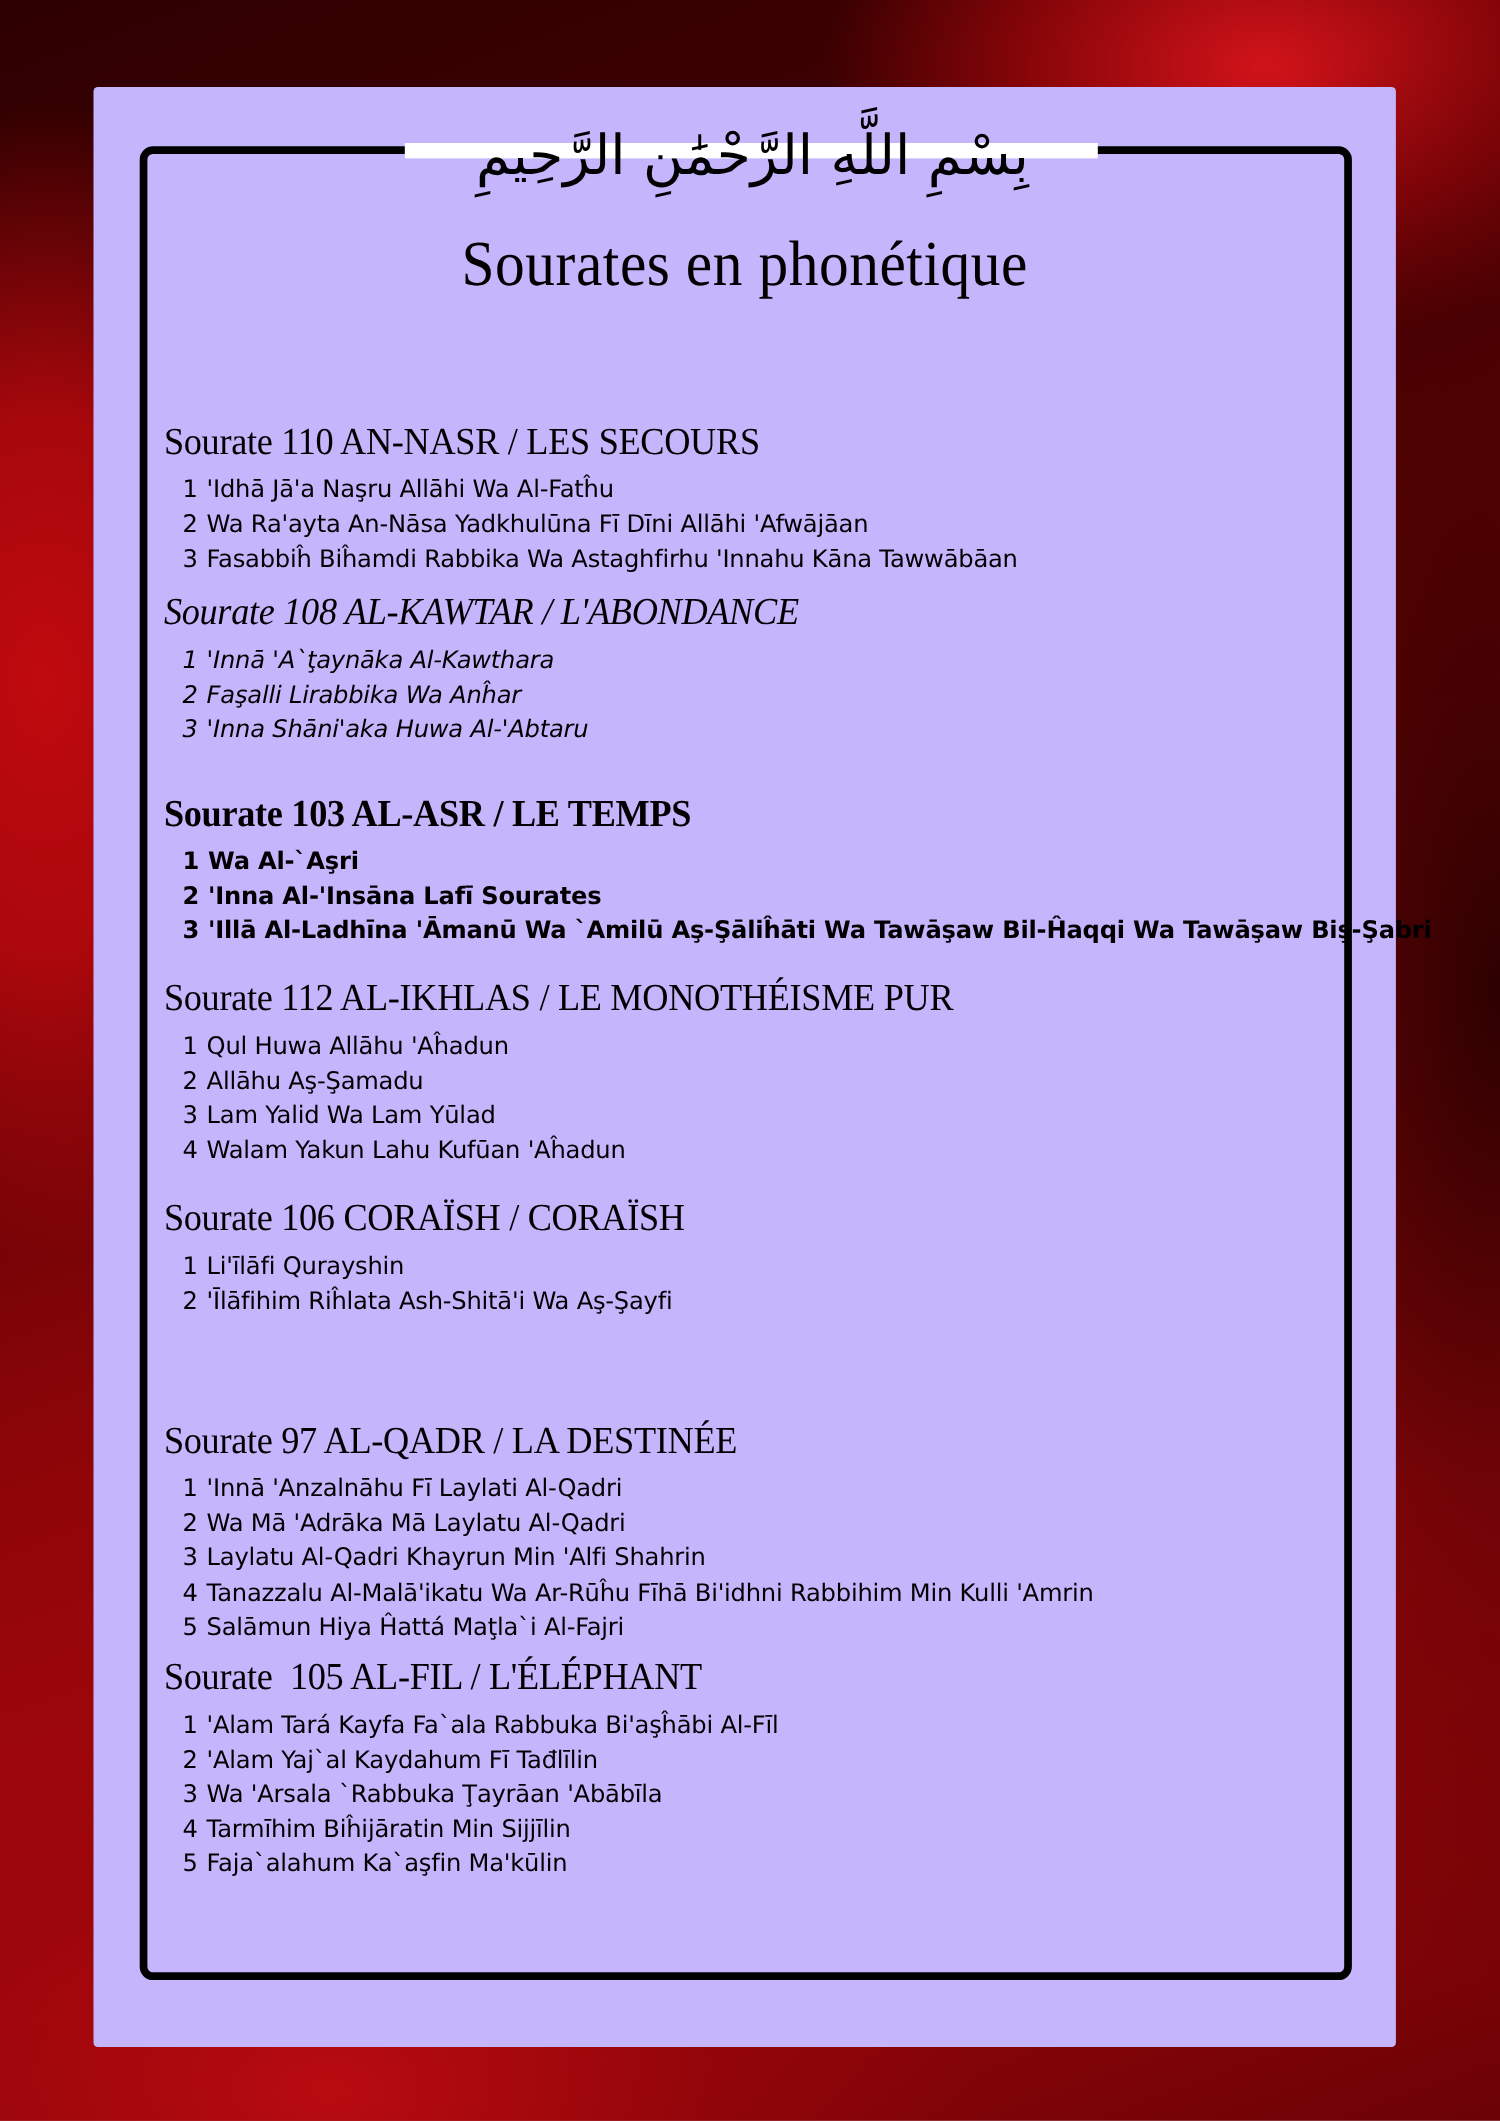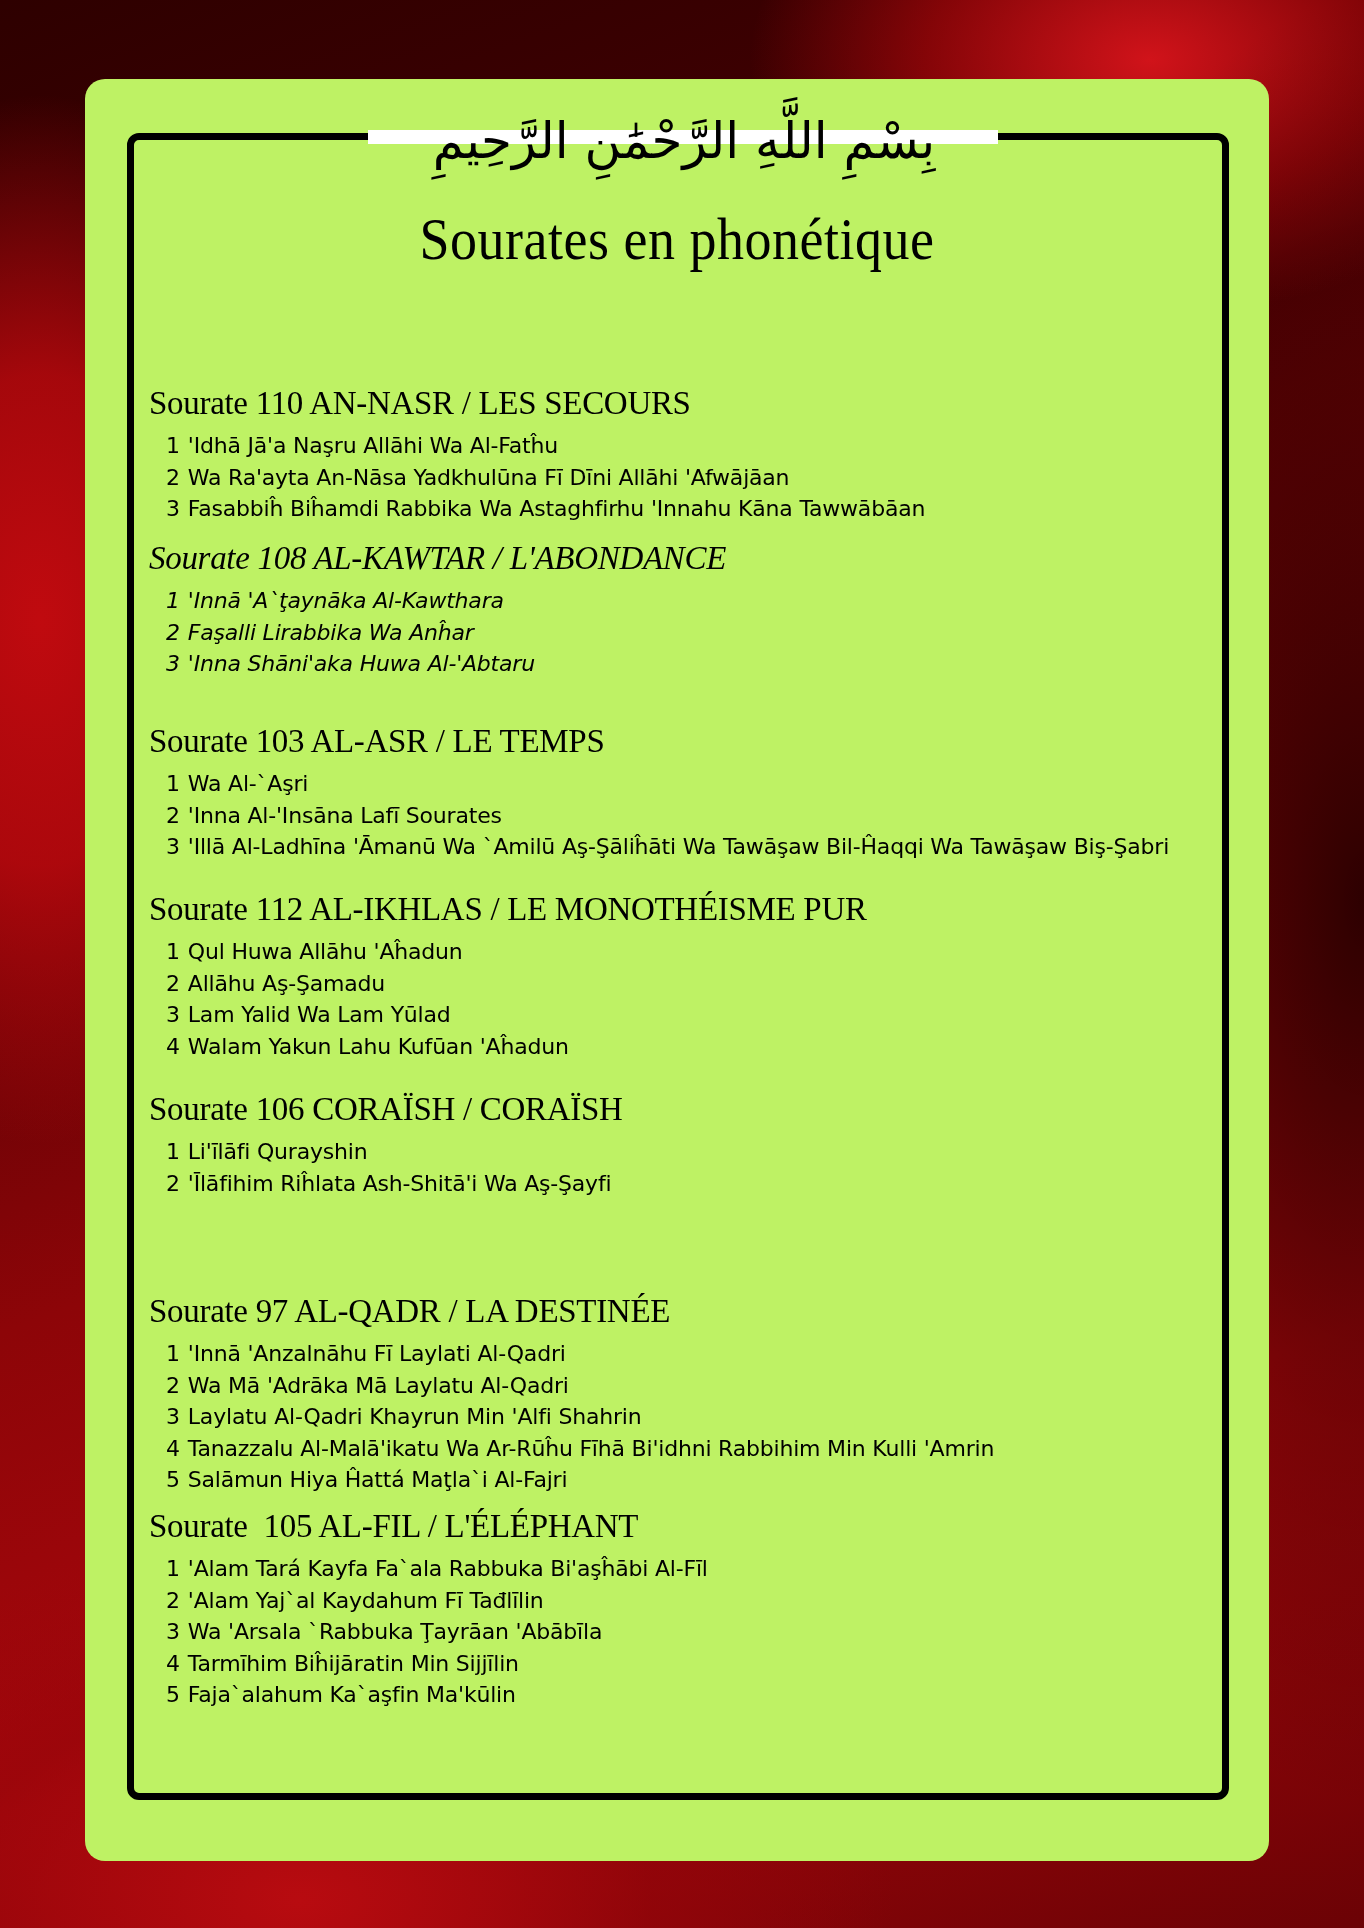--- a/index.html
+++ b/index.html
@@ -8,21 +8,21 @@
       background:
         radial-gradient(ellipse 420px 700px at 40px 620px, #c00a0f 0%, rgba(200,10,15,0.75) 35%, rgba(120,0,5,0) 75%),
         radial-gradient(ellipse 380px 900px at 1364px 900px, rgba(40,0,0,0.95) 0%, rgba(60,0,0,0.4) 60%, rgba(0,0,0,0) 100%),
         radial-gradient(ellipse 500px 320px at 1150px 60px, #d1131a 0%, rgba(180,8,12,0.6) 45%, rgba(0,0,0,0) 80%),
         radial-gradient(ellipse 700px 420px at 300px 1900px, #b80b10 0%, rgba(150,5,10,0.6) 50%, rgba(0,0,0,0) 85%),
         linear-gradient(160deg, #2e0000 0%, #4a0003 30%, #8d0508 55%, #a8070c 75%, #6b0205 100%);
       font-family: "DejaVu Sans", sans-serif;
     }
     .card {
       position: absolute; left: 85px; top: 79px; width: 1184px; height: 1782px;
-      background: #bef264; border-radius: 20px;
+      background: #c4b5fd; border-radius: 4px;
     }
     .frame {
       position: absolute; left: 42px; top: 54px; width: 1088px; height: 1653px;
       border: 7px solid #000; border-radius: 12px;
     }
     .frame-gap {
       position: absolute; left: 234px; top: -10px; width: 630px; height: 14px; background: #fff;
     }
     .bismillah {
       position: absolute; left: 280px; top: -44px; width: 540px; height: 90px;
@@ -71,21 +71,21 @@
 
     <section class="sourate" style="position:absolute; top:155px;font-style:italic;">
       <div class="sourate-heading">Sourate 108 AL-KAWTAR / L'ABONDANCE</div>
       <ul class="verses">
         <li class="verse"><span class="verse-num">1</span><span>'Innā 'A`ţaynāka Al-Kawthara</span></li>
         <li class="verse"><span class="verse-num">2</span><span>Faşalli Lirabbika Wa Anĥar</span></li>
         <li class="verse"><span class="verse-num">3</span><span>'Inna Shāni'aka Huwa Al-'Abtaru</span></li>
       </ul>
     </section>
 
-    <section class="sourate" style="position:absolute; top:338px;">
+    <section class="sourate" style="position:absolute; top:338px;font-weight:bold;">
       <div class="sourate-heading">Sourate 103 AL-ASR / LE TEMPS</div>
       <ul class="verses">
         <li class="verse"><span class="verse-num">1</span><span>Wa Al-`Aşri</span></li>
         <li class="verse"><span class="verse-num">2</span><span>'Inna Al-'Insāna Lafī Sourates</span></li>
         <li class="verse"><span class="verse-num">3</span><span>'Illā Al-Ladhīna 'Āmanū Wa `Amilū Aş-Şāliĥāti Wa Tawāşaw Bil-Ĥaqqi Wa Tawāşaw Biş-Şabri</span></li>
       </ul>
     </section>
 
     <section class="sourate" style="position:absolute; top:506px;">
       <div class="sourate-heading">Sourate 112 AL-IKHLAS / LE MONOTHÉISME PUR</div>

